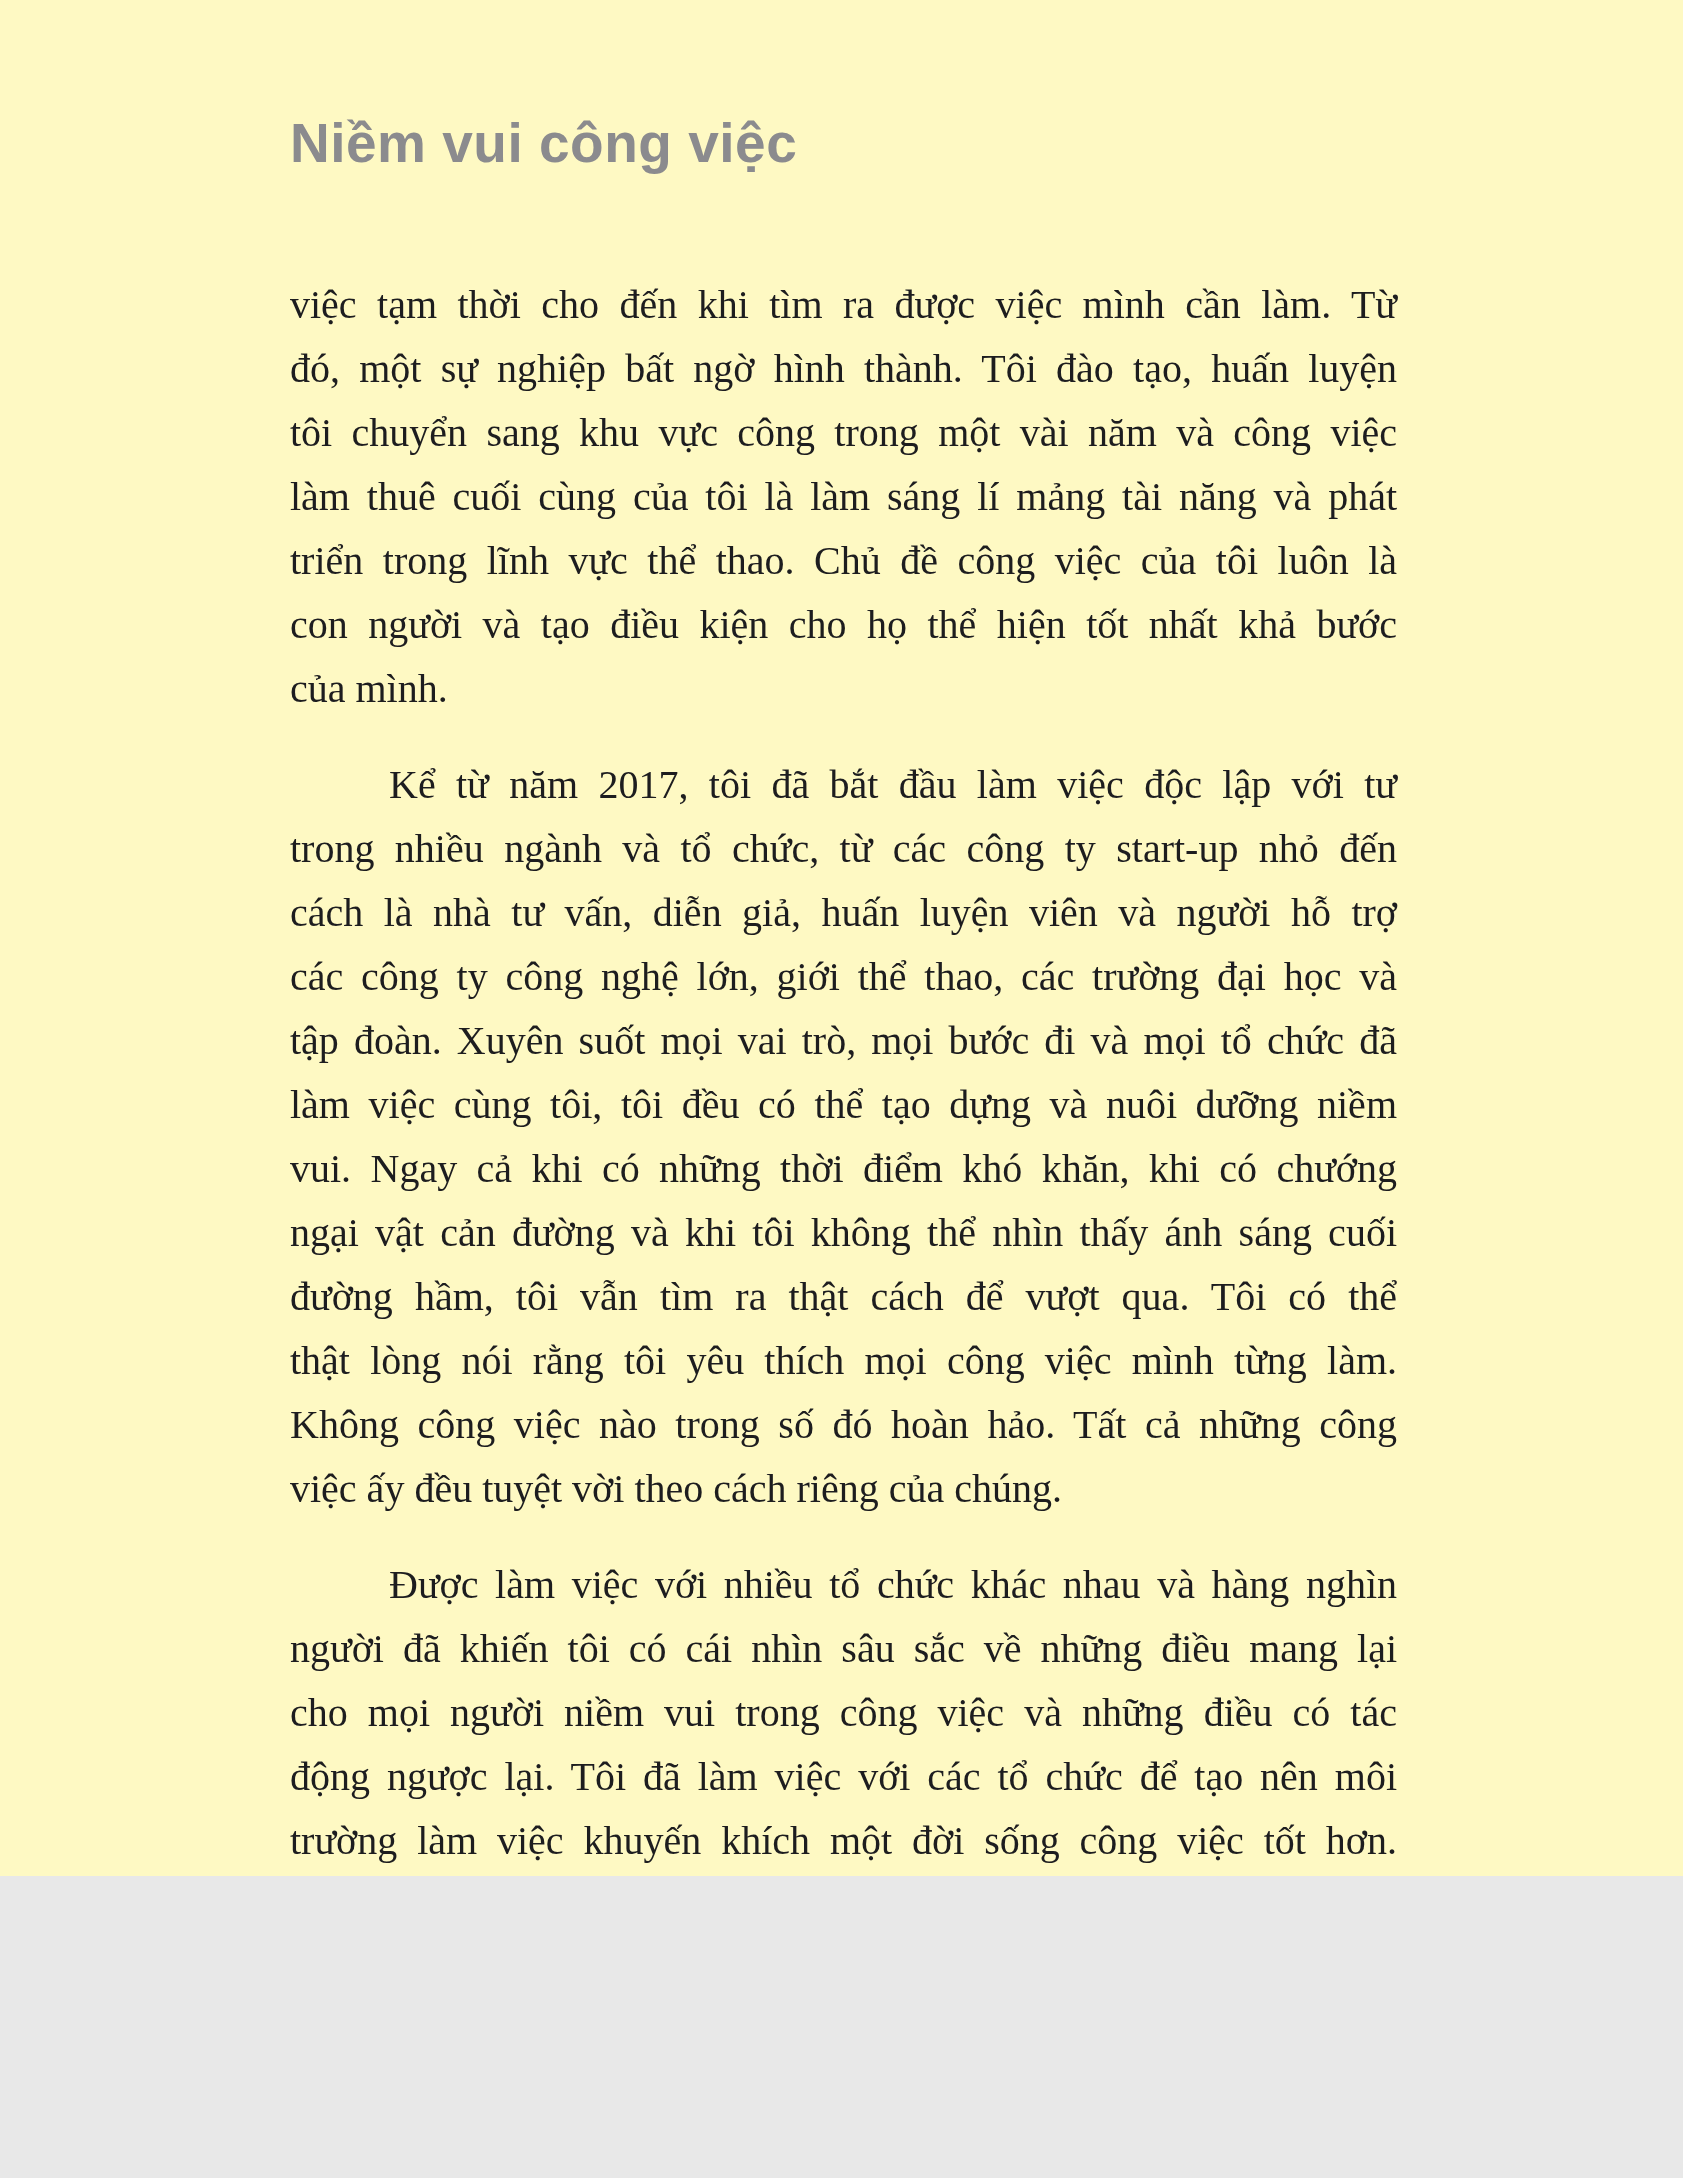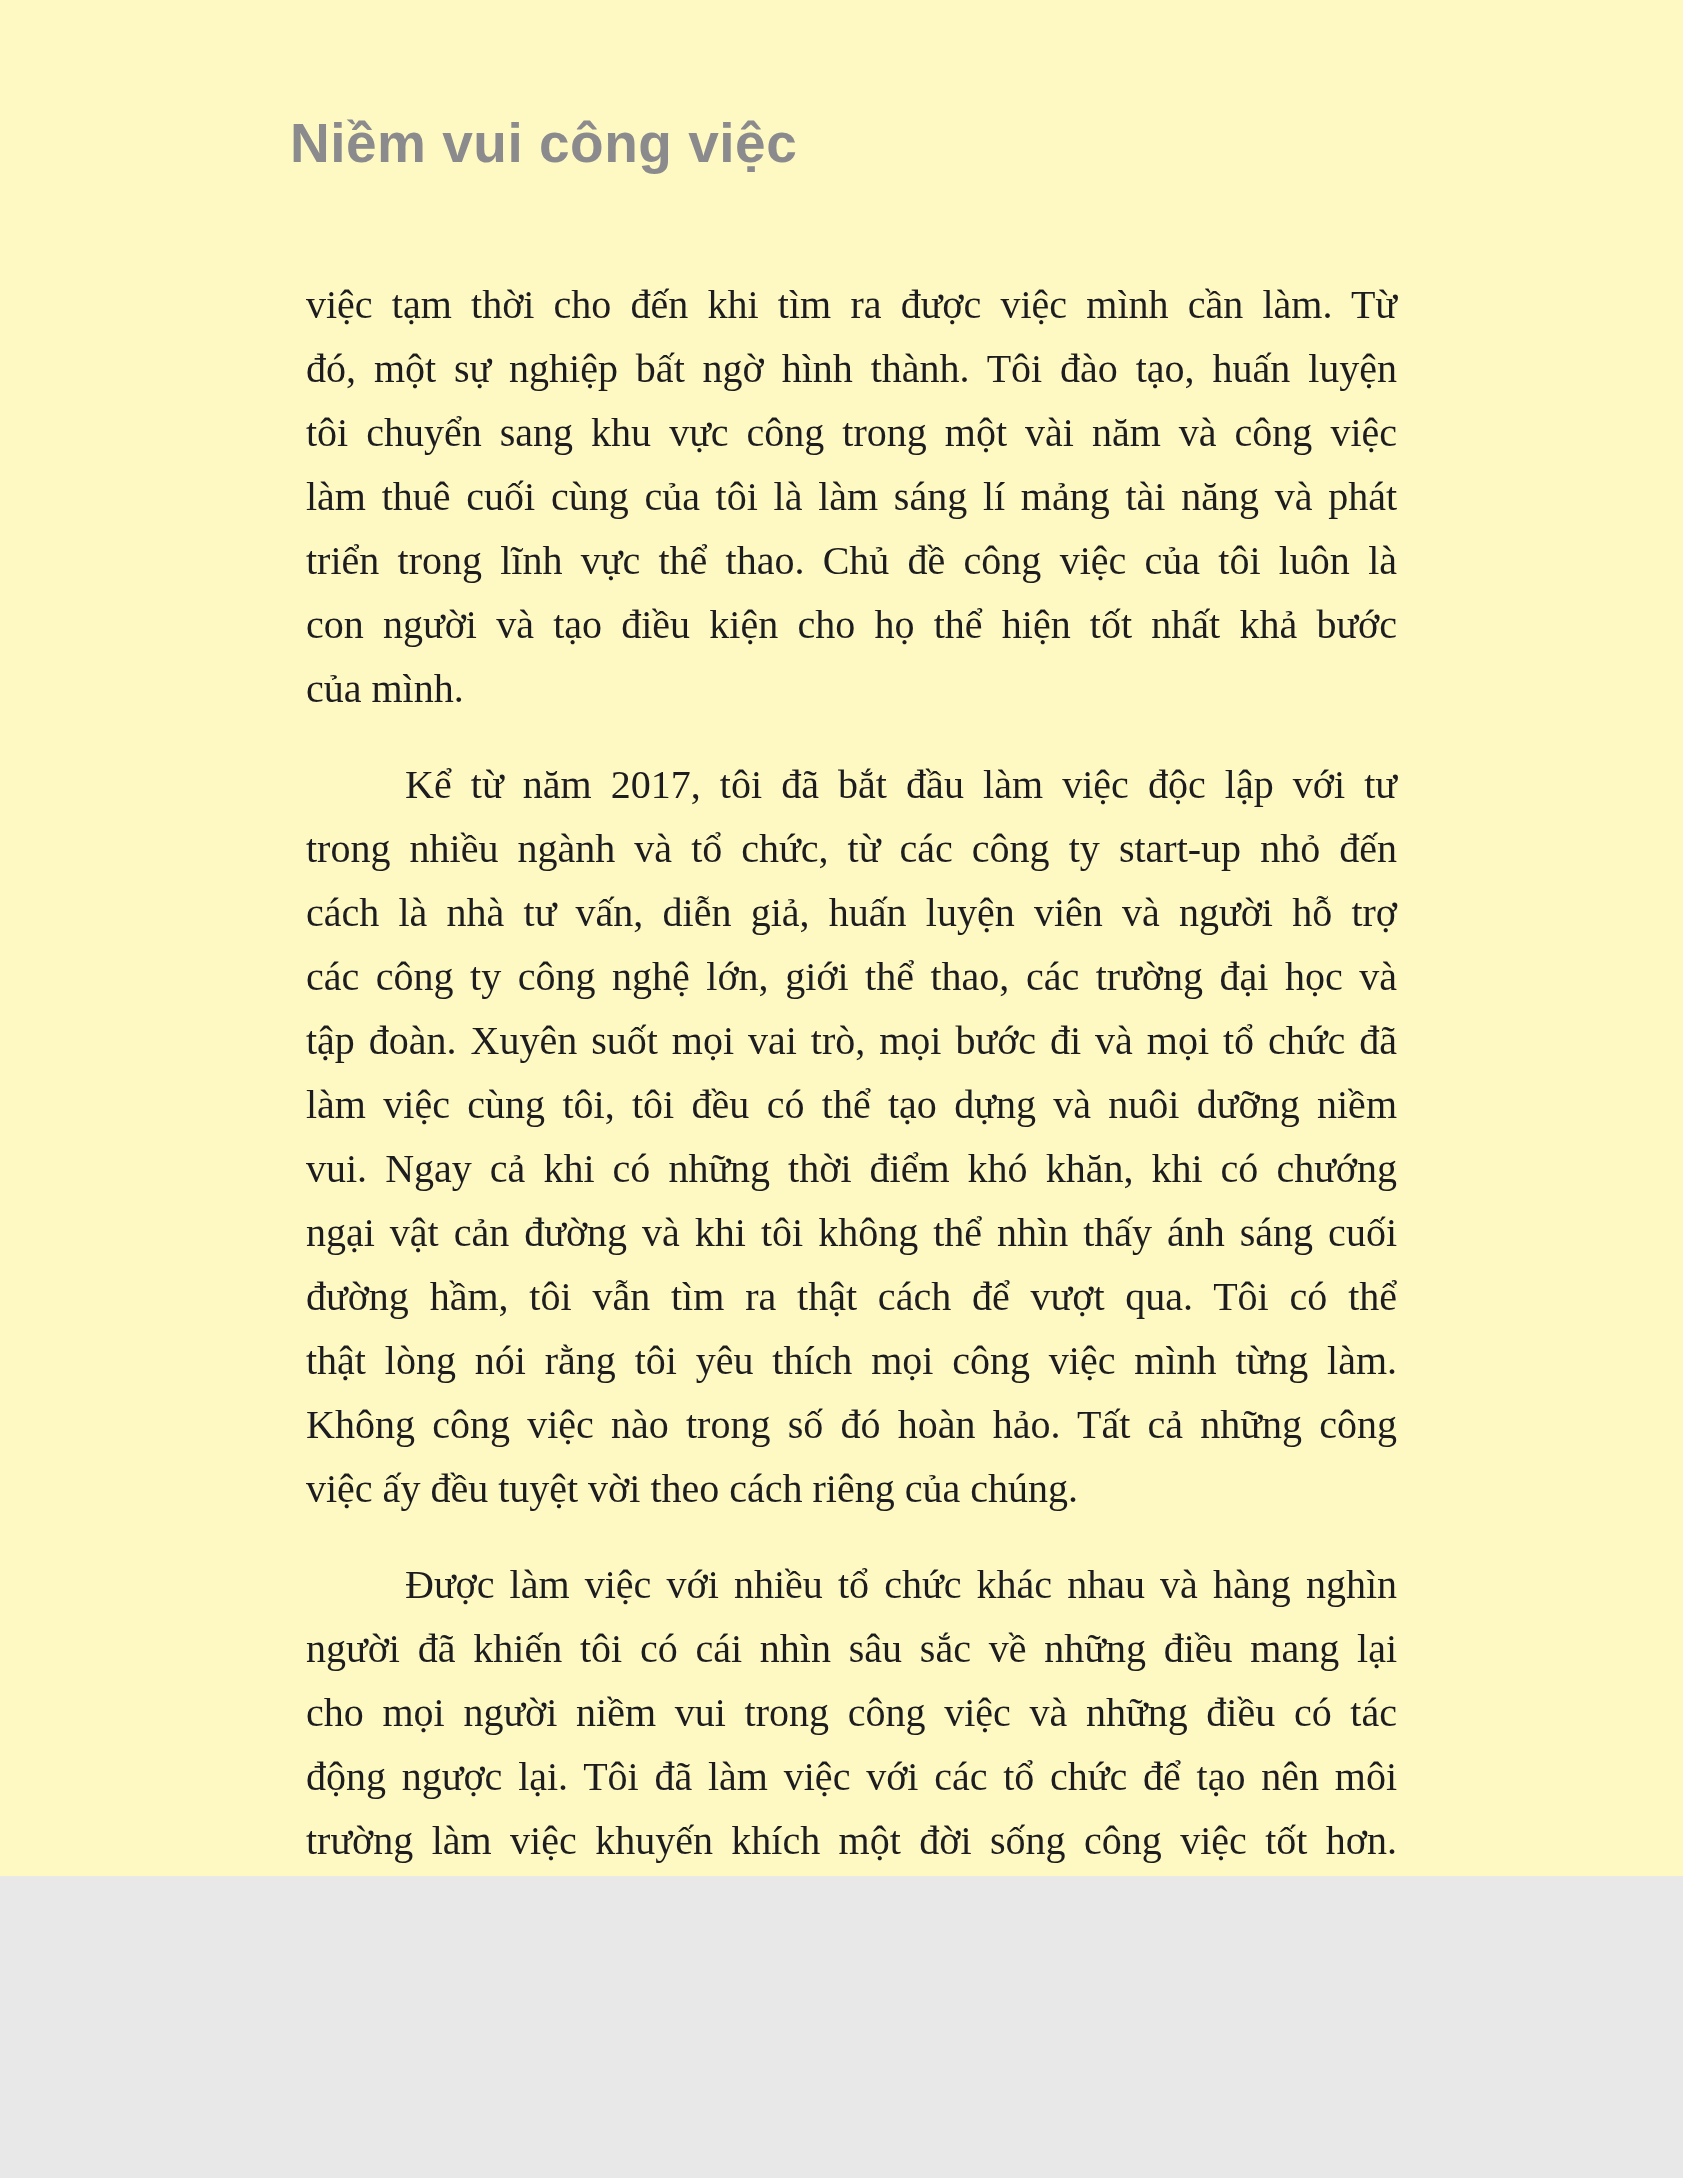--- a/index.html
+++ b/index.html
@@ -24,21 +24,21 @@
   }
   .text-column {
     position: absolute;
     left: 290px;
     top: 273px;
     width: 1107px;
     font-size: 40px;
     line-height: 64px;
     color: #1d1d1f;
   }
-  .para { margin: 0 0 32px 16px; }
+  .para { margin: 0 0 32px 0; }
   .para:last-child { margin-bottom: 0; }
   .line {
     text-align: justify;
     text-align-last: justify;
   }
   .line.last {
     text-align-last: left;
   }
   .line.indent {
     text-indent: 99px;

